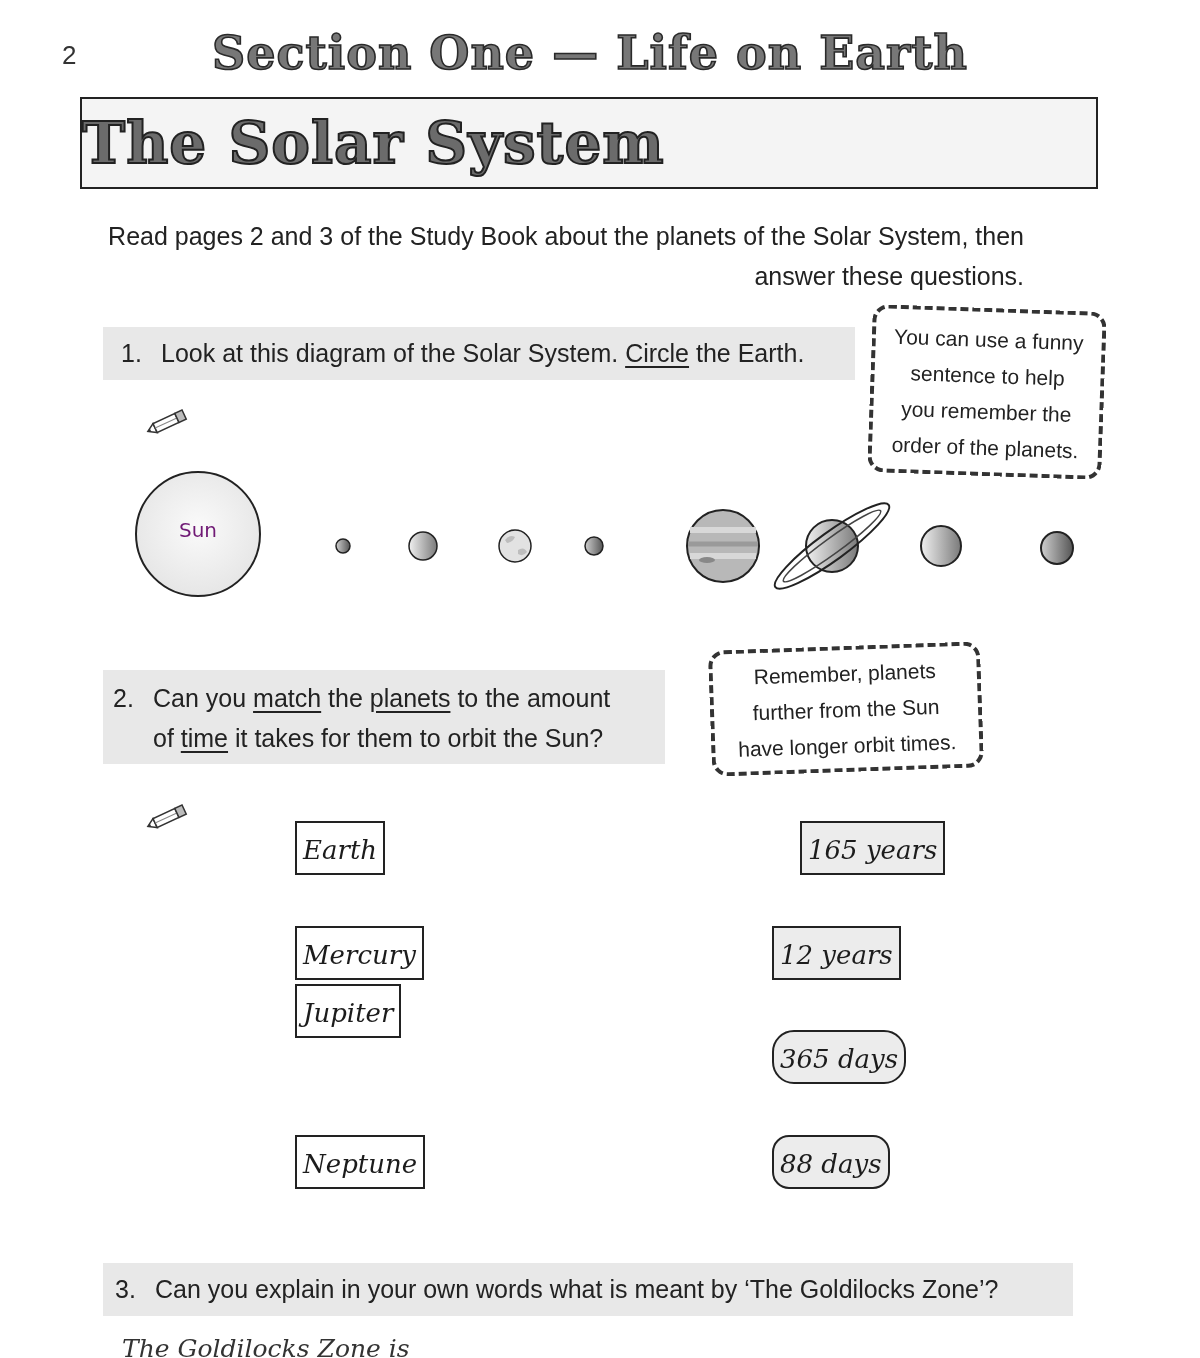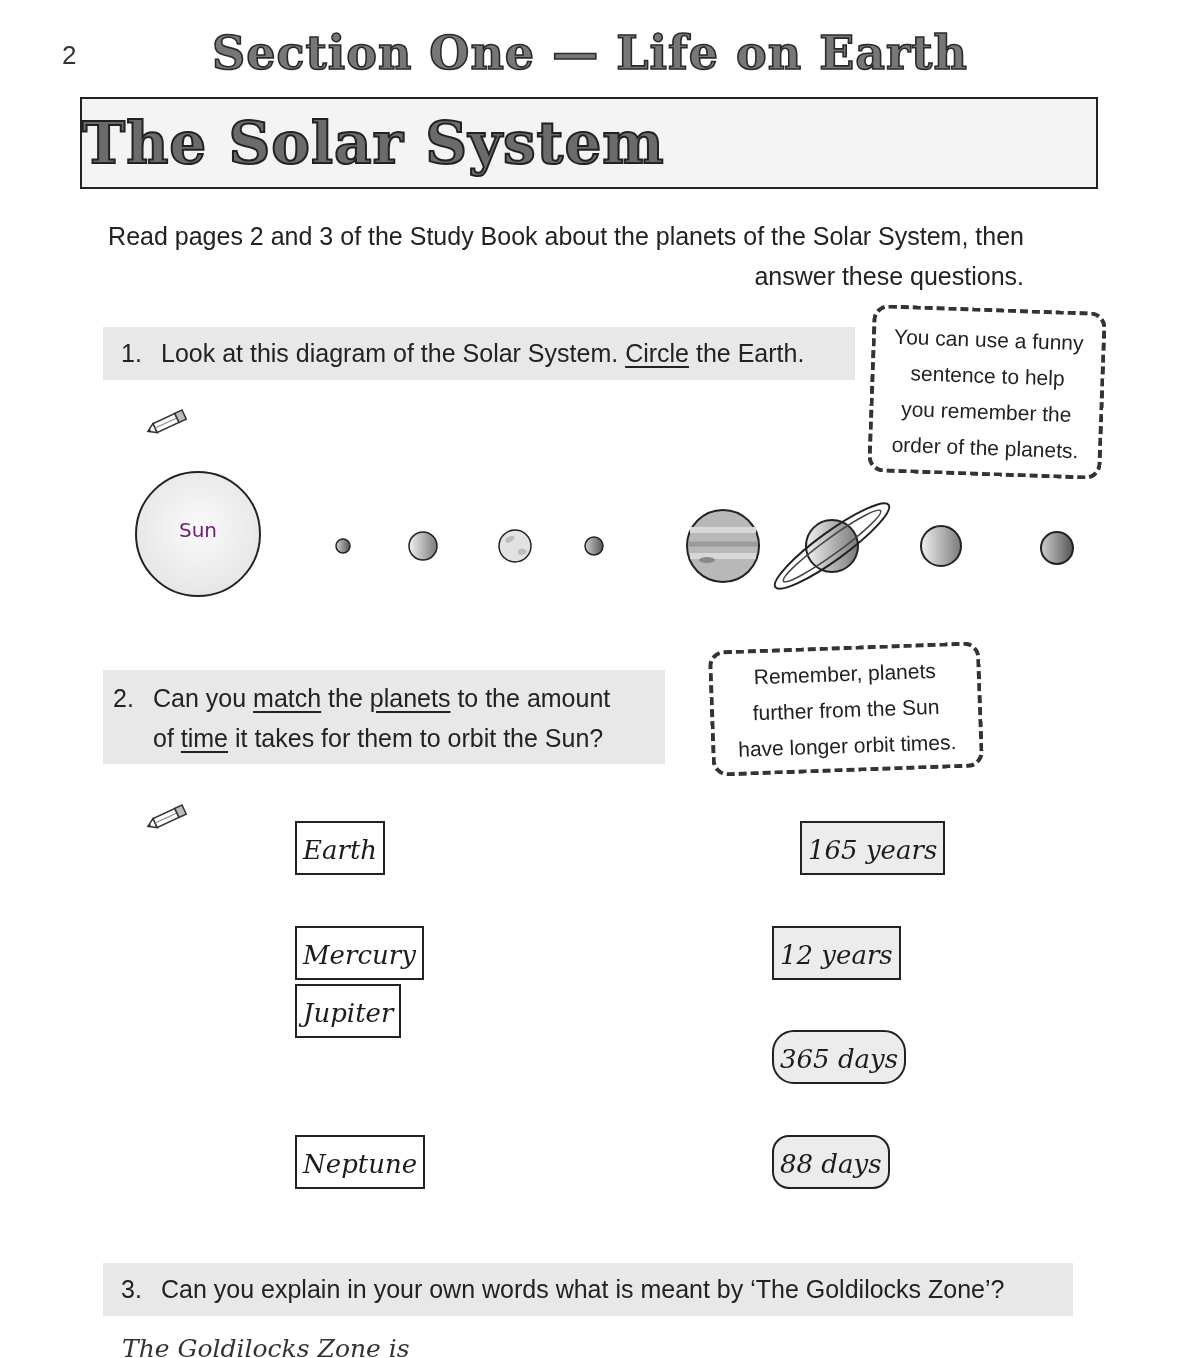--- a/index.html
+++ b/index.html
@@ -11,21 +11,21 @@
      font-family:"DejaVu Serif", serif; font-weight:bold; font-size:46px;
      color:#777; -webkit-text-stroke:1.6px #2a2a2a; letter-spacing:1px; }
   .title-box { left:80px; top:97px; width:1014px; height:88px; border:2px solid #222;
      background:#f4f4f4; display:flex; align-items:center; justify-content:flex-start; }
   .title-box span { font-family:"DejaVu Serif", serif; font-weight:bold; font-size:58px;
      color:#6b6b6b; -webkit-text-stroke:2px #222; letter-spacing:1px; }
   .intro { left:104px; top:216px; width:920px; font-size:25px; line-height:40px; color:#222;text-align:right; }
   .qbar { background:#e8e8e8; font-size:25px; color:#222; }
   .q1 { left:103px; top:327px; width:752px; height:53px; line-height:53px; padding-left:18px; box-sizing:border-box; }
   .q2 { left:103px; top:670px; width:562px; height:94px; padding:8px 0 0 10px; box-sizing:border-box; line-height:40px; }
-  .q3 { left:103px; top:1263px; width:970px; height:53px; line-height:53px; padding-left:18px; box-sizing:border-box; }
+  .q3 { left:103px; top:1263px; width:970px; height:53px; line-height:53px; padding-left:12px; box-sizing:border-box; }
   .qnum { display:inline-block; width:40px; }
   .u { text-decoration:underline; text-underline-offset:4px; }
   .indent { padding-left:40px; }
   .tip { background:#fff; border:4px dashed #333; border-radius:16px; text-align:center;
      font-size:21px; line-height:36px; color:#222; box-sizing:border-box; }
   .tip1 { left:870px; top:308px; width:234px; height:168px; padding-top:10px; transform:rotate(2deg); }
   .tip2 { left:710px; top:646px; width:272px; height:126px; padding-top:6px; transform:rotate(-2deg); }
   .pencil { width:48px; height:30px; }
   .match { border:2px solid #222; font-family:"DejaVu Serif", serif; font-style:italic;
      font-size:26px; height:54px; line-height:54px; padding:0 6px; box-sizing:border-box; white-space:nowrap; }

